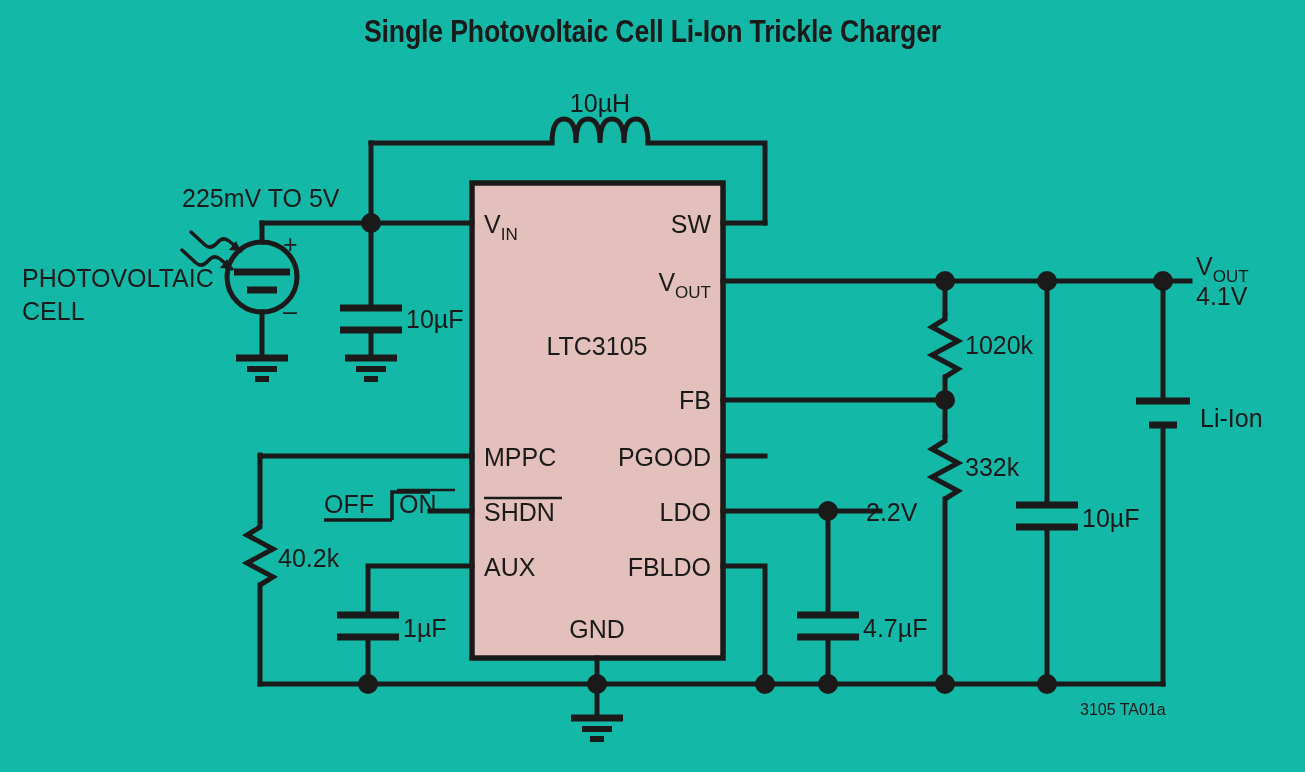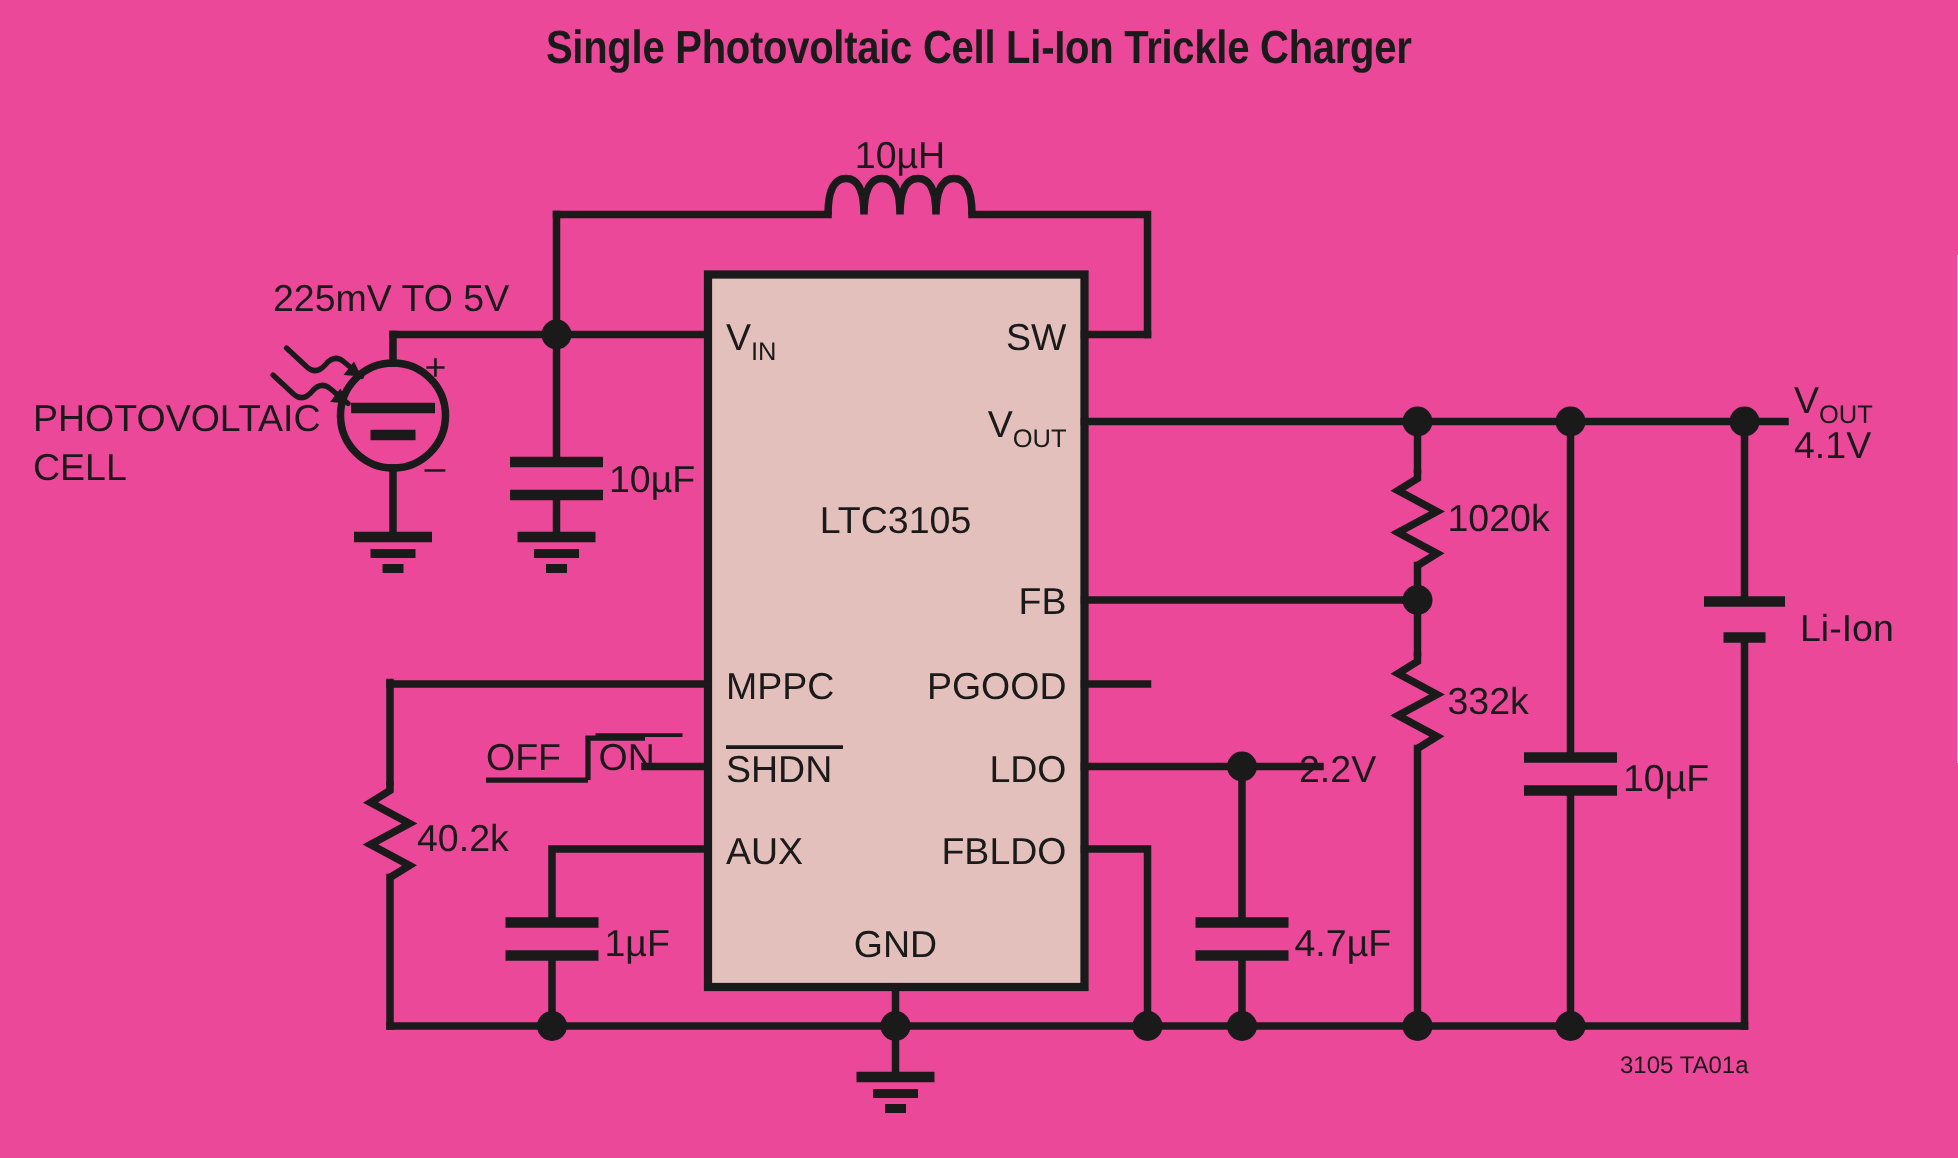--- a/index.html
+++ b/index.html
@@ -1,17 +1,17 @@
 <!DOCTYPE html>
 <html><head>
 <meta charset="utf-8">
 <style>
   html,body{margin:0;padding:0;background:#ffffff;}
   body{width:1305px;height:772px;overflow:hidden;font-family:"Liberation Sans",sans-serif;}
-  #sheet{position:relative;width:1305px;height:772px;background:#ec4899;}
+  #sheet{position:relative;width:1305px;height:772px;background:#14b8a6;}
   #title{
     position:absolute;left:0;top:14px;width:1305px;text-align:center;
     font-family:"Liberation Sans",sans-serif;
     font-weight:bold;font-size:31px;letter-spacing:-0.2px;color:#1a1a1a;
     transform:scaleX(0.86);transform-origin:center top;white-space:nowrap;
   }
   svg{position:absolute;left:0;top:0;}
   .w{stroke:#1a1a1a;stroke-width:5;fill:none;stroke-linecap:square;}
   .thin{stroke:#1a1a1a;stroke-width:3.5;fill:none;stroke-linecap:round;}
   .dot{fill:#1a1a1a;}

